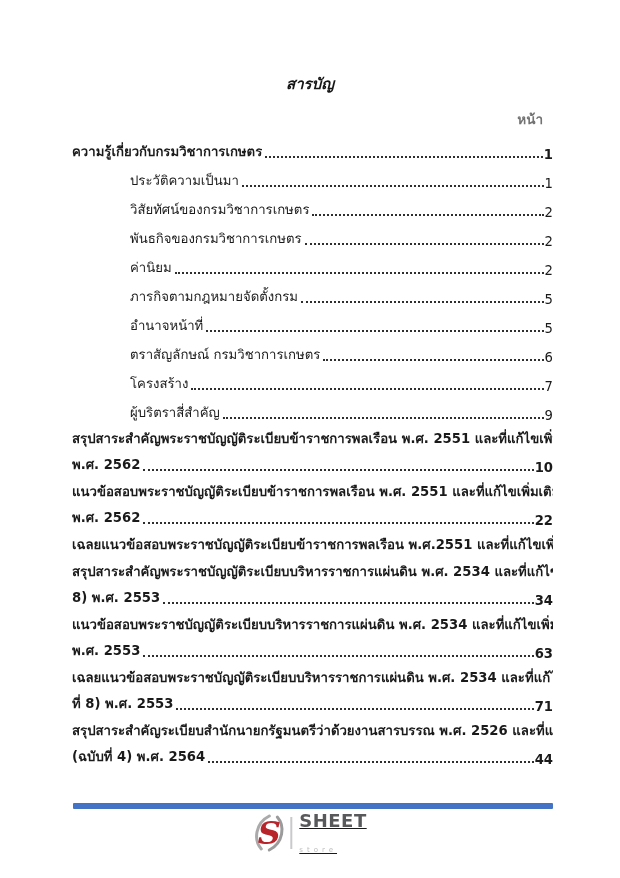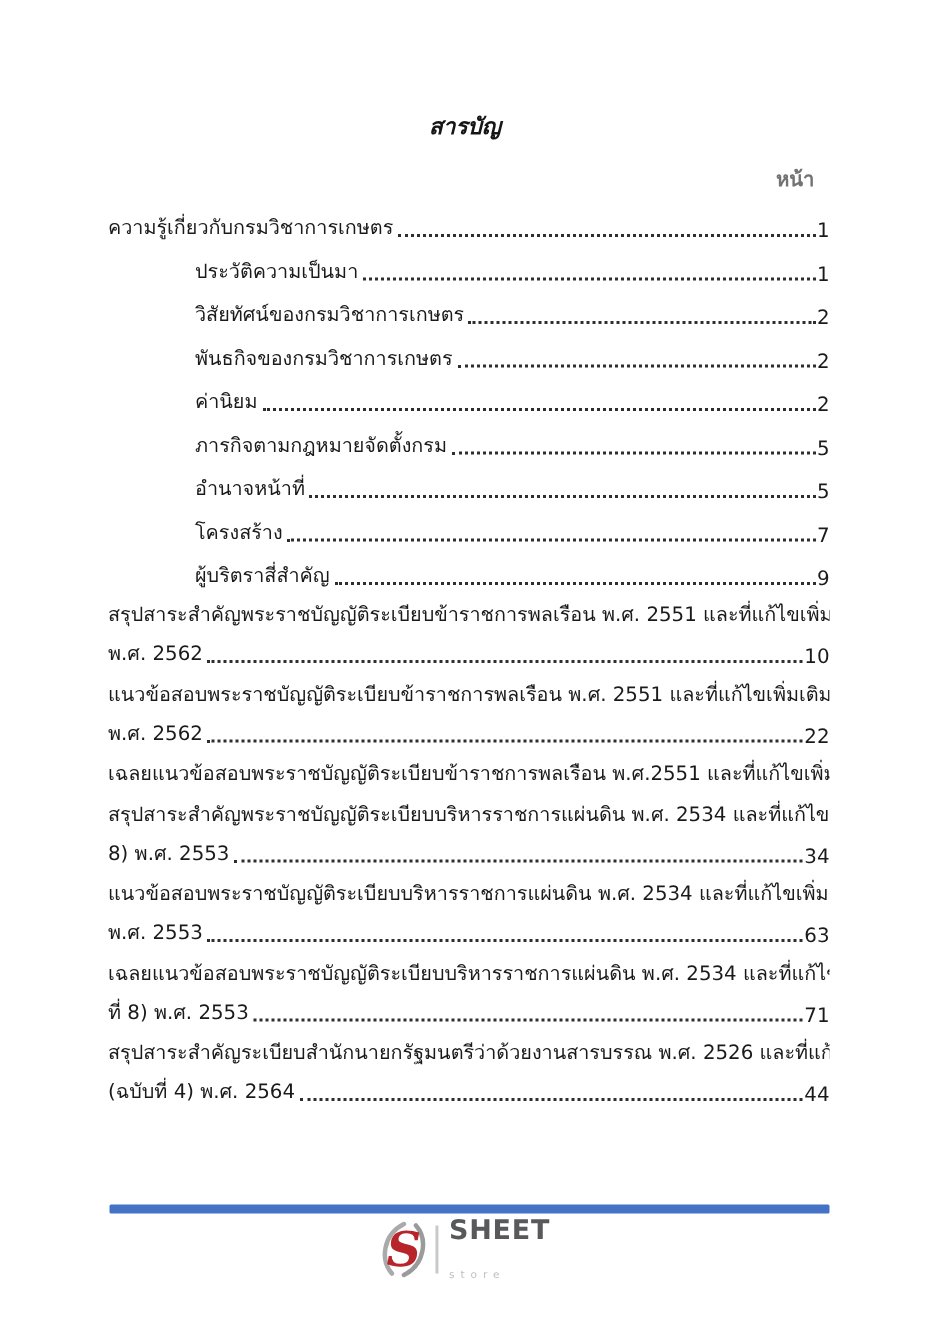--- a/index.html
+++ b/index.html
@@ -20,21 +20,21 @@
   .col-header{
     position:absolute;top:108px;left:0;right:77px;
     text-align:right;
     font-size:13.5px;font-weight:700;color:#737373;
   }
 
   .toc{
     position:absolute;top:133px;left:72px;right:67px;
   }
   .entry{font-size:13.2px;}
-  .entry.bold{font-weight:400;}
+  .entry.bold{font-weight:700;}
   .entry.indent{padding-left:58px;}
   .entry.multi{margin-bottom:1px;}
   .line{display:flex;align-items:flex-end;}
   .entry.single .line{height:29px;}
   .entry.multi .line{height:26px;}
   .t{white-space:nowrap;overflow:hidden;max-width:100%;}
   .leader{
     flex:1;min-width:8px;
     border-bottom:2px dotted #2e2e2e;
     margin:0 1px 4px 3px;
@@ -44,21 +44,21 @@
   .footer-bar{
     position:absolute;top:803px;left:73px;width:480px;height:6px;
     background:#4472C4;border-radius:1px;
   }
   .footer-logo{
     position:absolute;top:811px;left:50%;transform:translateX(-50%);
     display:flex;align-items:center;height:44px;
   }
   .s-icon{display:block;margin-right:5px;}
   .logo-divider{width:2px;height:32px;background:#c9c9cc;margin-right:7px;}
-  .logo-text{display:flex;flex-direction:column;}
+  .logo-text{display:flex;flex-direction:column;text-decoration:underline;}
   .brand{
     font-size:18px;font-weight:700;color:#58595B;
     letter-spacing:0.5px;line-height:18px;
   }
   .brand-sub{
     font-size:7px;letter-spacing:4px;color:#bcbec0;
     margin-top:16px;line-height:8px;
   }
 </style>
 </head>
@@ -111,20 +111,27 @@
           <span class="t">ภารกิจตามกฎหมายจัดตั้งกรม</span>
           <span class="leader"></span>
           <span class="pg">5</span>
         </div>
       </div>
       <div class="entry indent single">
         <div class="line with-leader">
           <span class="t">อำนาจหน้าที่</span>
           <span class="leader"></span>
           <span class="pg">5</span>
+        </div>
+      </div>
+      <div class="entry indent single">
+        <div class="line with-leader">
+          <span class="t">ตราสัญลักษณ์ กรมวิชาการเกษตร</span>
+          <span class="leader"></span>
+          <span class="pg">6</span>
         </div>
       </div>
       <div class="entry indent single">
         <div class="line with-leader">
           <span class="t">โครงสร้าง</span>
           <span class="leader"></span>
           <span class="pg">7</span>
         </div>
       </div>
       <div class="entry indent single">

